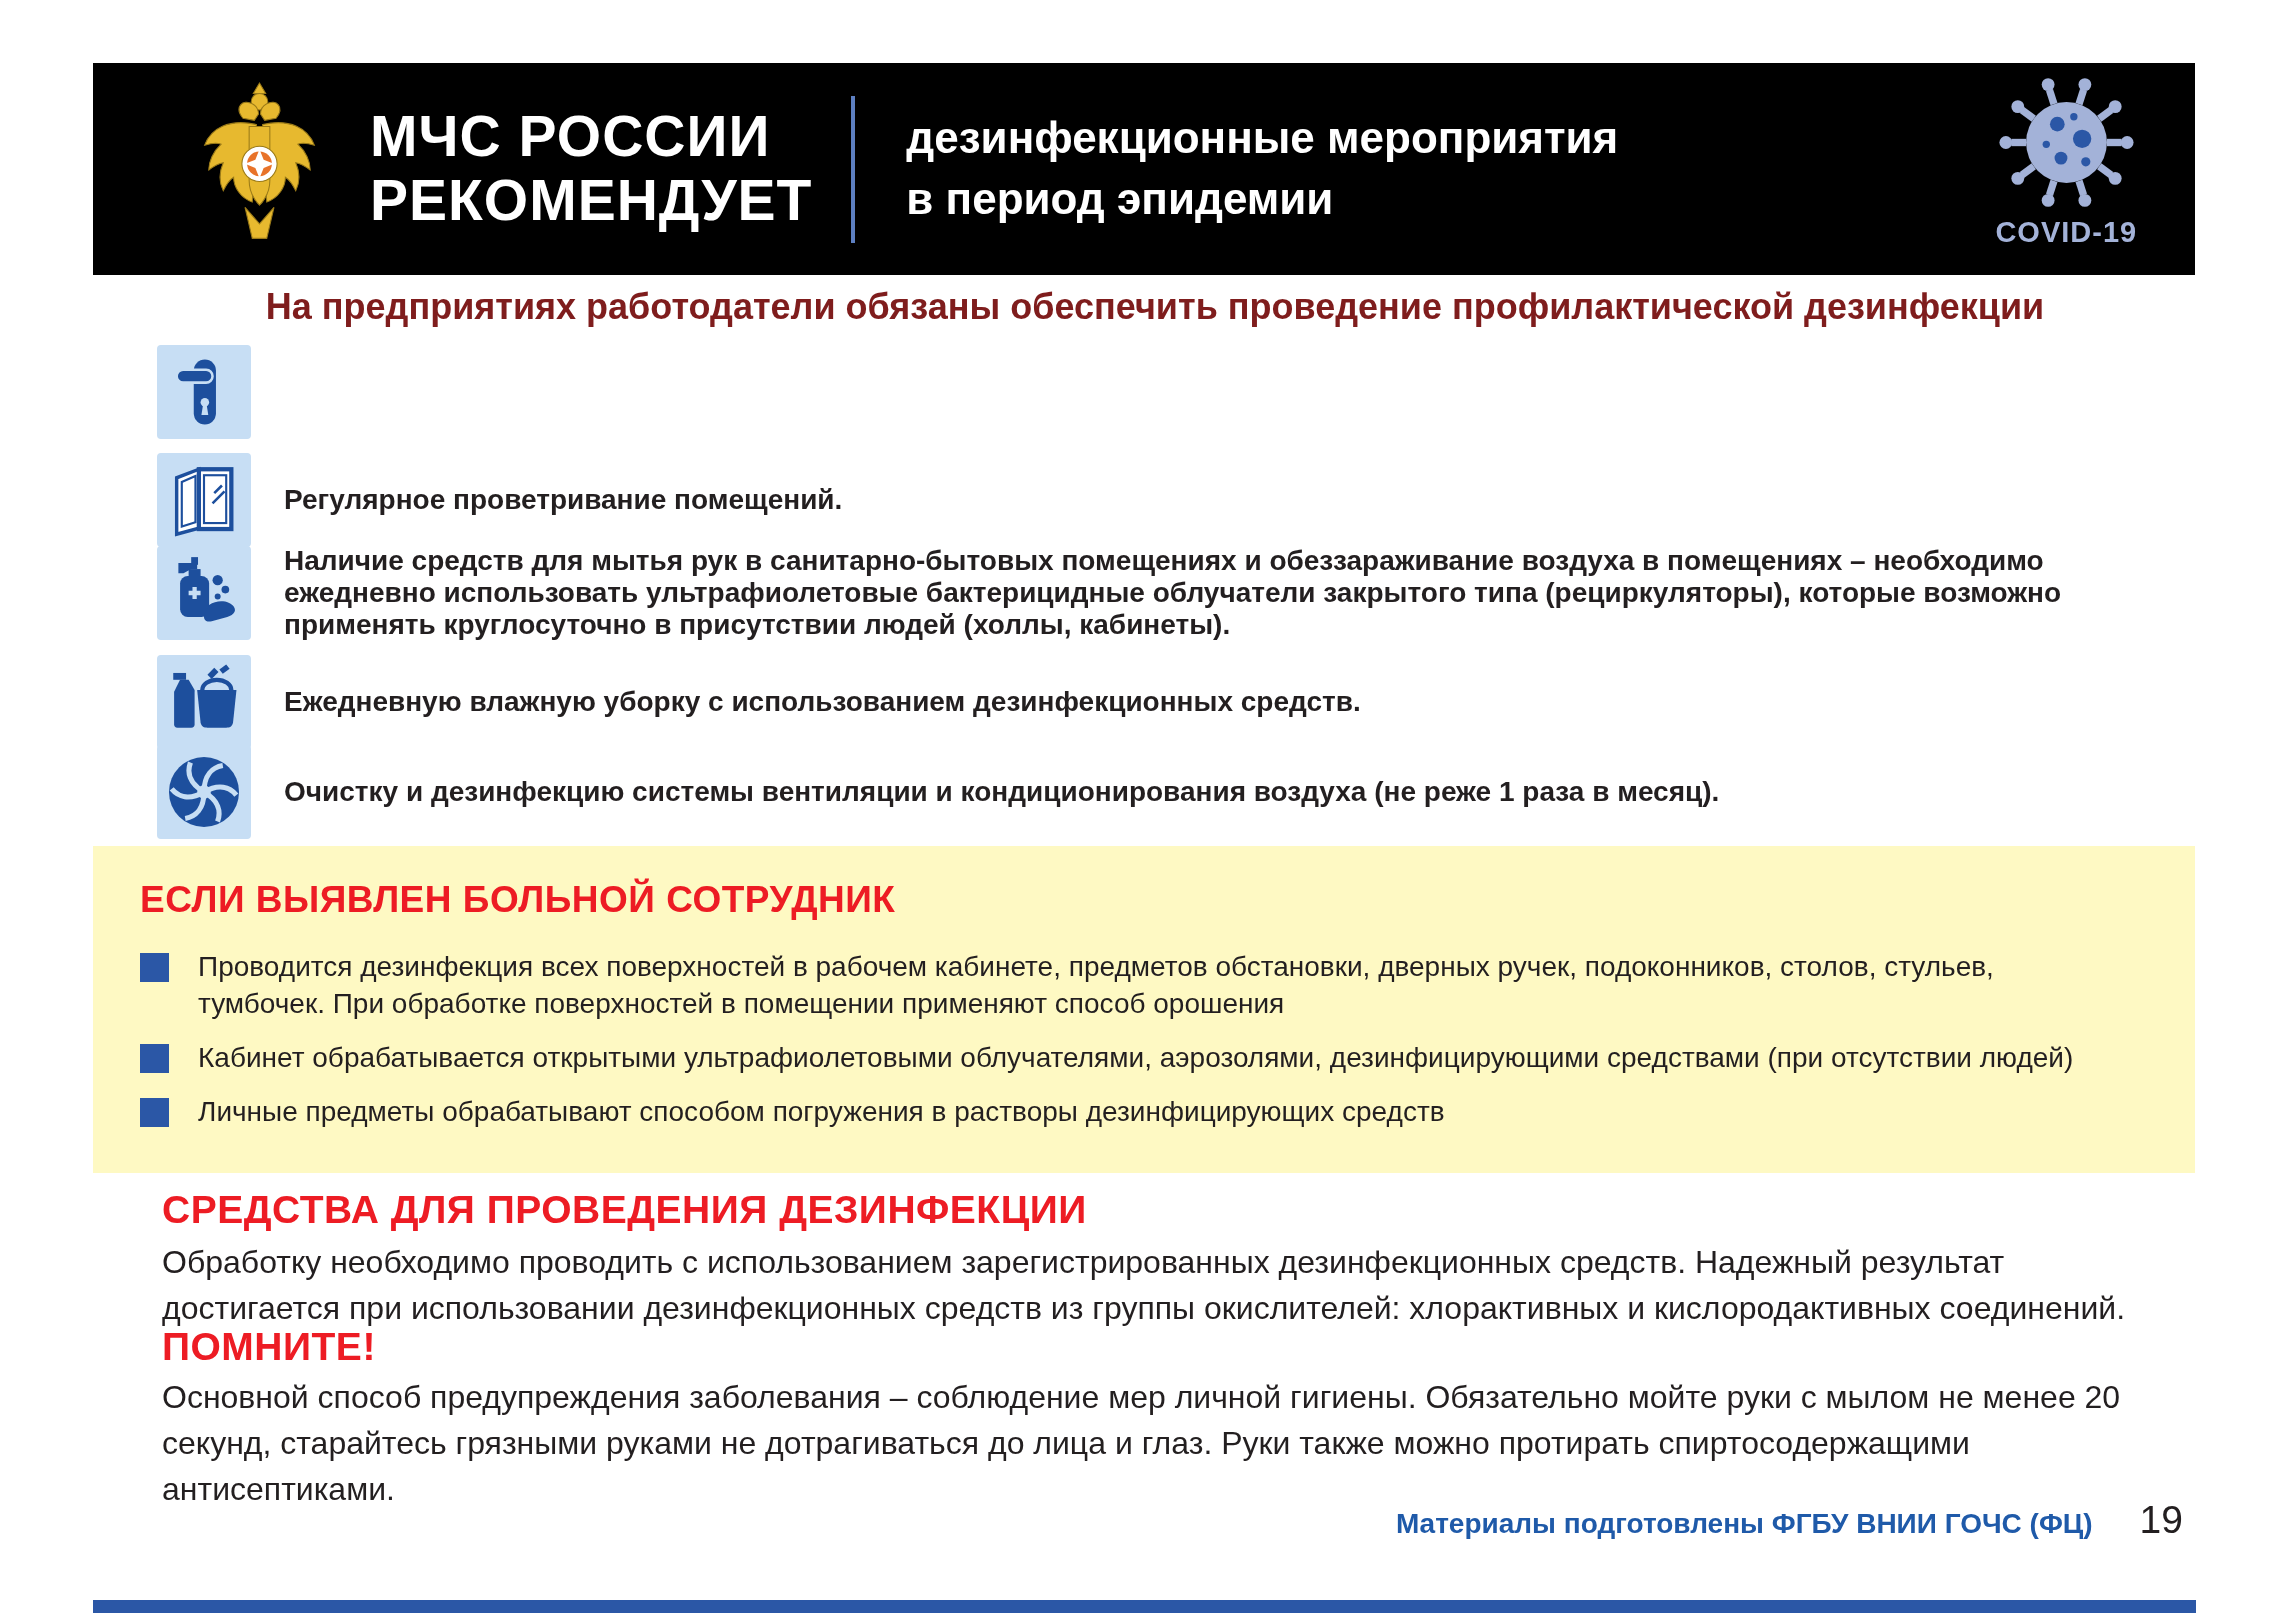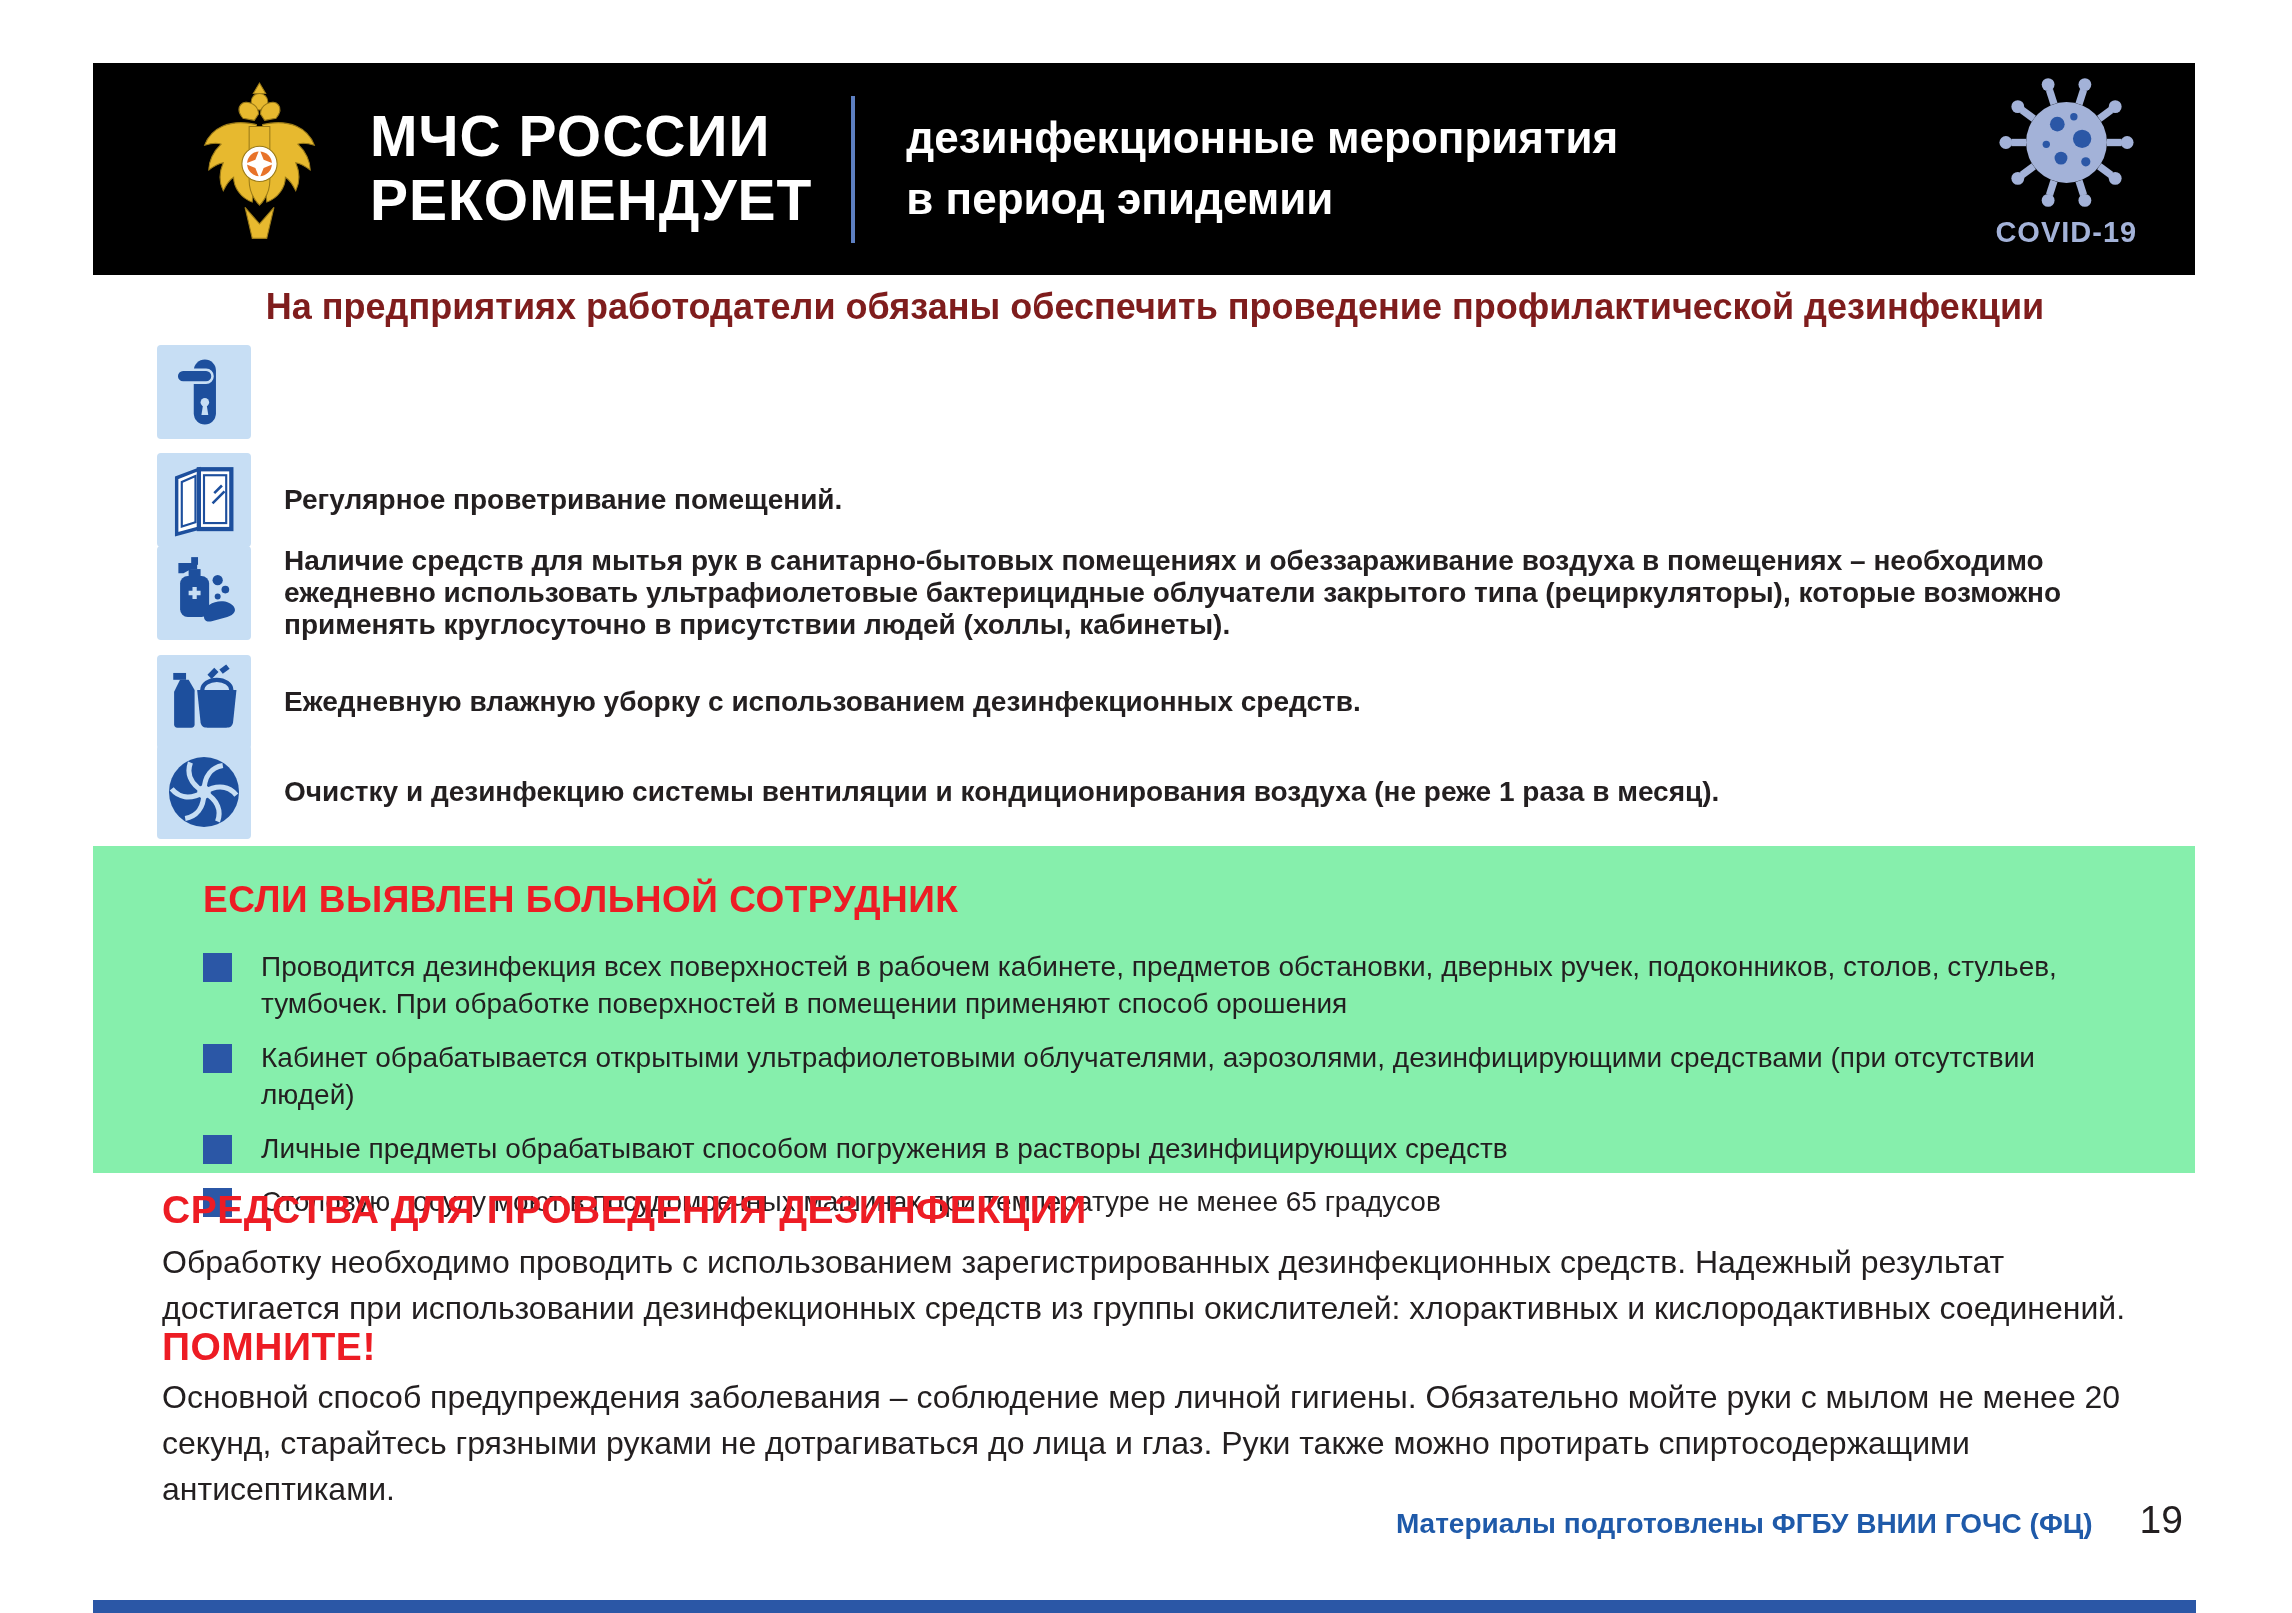--- a/index.html
+++ b/index.html
@@ -27,21 +27,21 @@
   
   .measure{position:absolute;left:157px;width:2019px;display:flex;align-items:center;}
   .measure-icon{flex:0 0 auto;width:94px;height:94px;background:#c7def4;border-radius:3.9px;margin-right:33px;
     display:flex;align-items:center;justify-content:center;}
   .measure-icon svg{width:82px;height:82px;}
   .measure-text{font-weight:bold;font-size:28px;line-height:32px;max-width:1882px;}
   .m1{top:345px;} .m2{top:453px;} .m3{top:545px;} .m4{top:655px;} .m5{top:745px;}
   
   .sick-section{
     position:absolute;left:93px;top:846px;width:2102px;height:327px;
-    background:#86efac;box-sizing:border-box;padding:33px 69px 0 110px;
+    background:#fef9c3;box-sizing:border-box;padding:33px 69px 0 47px;
   }
   .sick-heading{color:#ed1c24;font-weight:bold;font-size:37px;letter-spacing:0.5px;margin-bottom:27.4px;}
   .bullet-row{display:flex;align-items:flex-start;margin-bottom:16.7px;}
   .bullet-square{flex:0 0 auto;width:29px;height:29px;background:#2b57a6;margin:4.9px 29px 0 0;}
   .bullet-text{font-size:28px;line-height:37px;max-width:1921px;}
   
   .section-heading{position:absolute;left:162px;color:#ed1c24;font-weight:bold;font-size:39px;letter-spacing:0.5px;}
   .section-text{position:absolute;left:162px;font-size:32px;line-height:46px;}
   .means-heading{top:1188px;}
   .means-text{top:1239px;width:2019px;}
@@ -214,24 +214,20 @@
       <div class="bullet-text">Проводится дезинфекция всех поверхностей в рабочем кабинете, предметов обстановки, дверных ручек, подоконников, столов, стульев, тумбочек. При обработке поверхностей в помещении применяют способ орошения</div>
     </div>
     <div class="bullet-row">
       <span class="bullet-square"></span>
       <div class="bullet-text">Кабинет обрабатывается открытыми ультрафиолетовыми облучателями, аэрозолями, дезинфицирующими средствами (при отсутствии людей)</div>
     </div>
     <div class="bullet-row">
       <span class="bullet-square"></span>
       <div class="bullet-text">Личные предметы обрабатывают способом погружения в растворы дезинфицирующих средств</div>
     </div>
-    <div class="bullet-row">
-      <span class="bullet-square"></span>
-      <div class="bullet-text">Столовую посуду моют в посудомоечных машинах при температуре не менее 65 градусов</div>
-    </div>
   </div>
 
   <div class="section-heading means-heading">СРЕДСТВА ДЛЯ ПРОВЕДЕНИЯ ДЕЗИНФЕКЦИИ</div>
   <div class="section-text means-text">Обработку необходимо проводить с использованием зарегистрированных дезинфекционных средств. Надежный результат достигается при использовании дезинфекционных средств из группы окислителей: хлорактивных и кислородактивных соединений.</div>
 
   <div class="section-heading remember-heading">ПОМНИТЕ!</div>
   <div class="section-text remember-text">Основной способ предупреждения заболевания – соблюдение мер личной гигиены. Обязательно мойте руки с мылом не менее 20 секунд, старайтесь грязными руками не дотрагиваться до лица и глаз. Руки также можно протирать спиртосодержащими антисептиками.</div>
 
   <div class="footer">
     <span class="footer-credit">Материалы подготовлены ФГБУ ВНИИ ГОЧС (ФЦ)</span>

